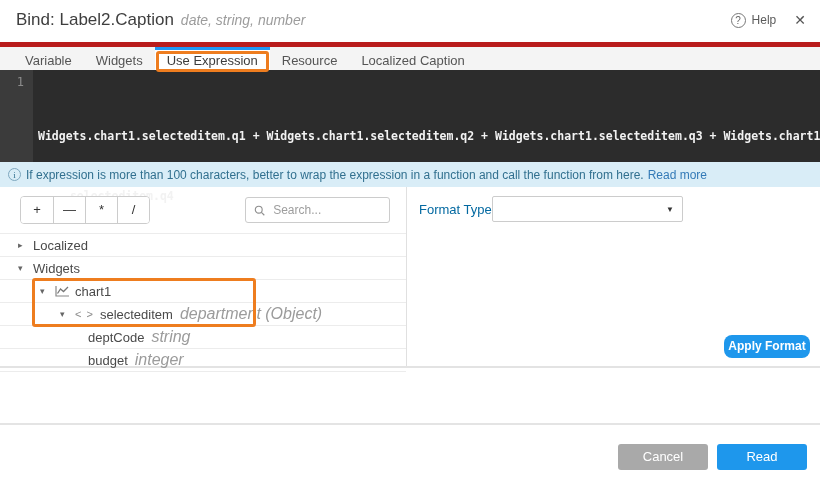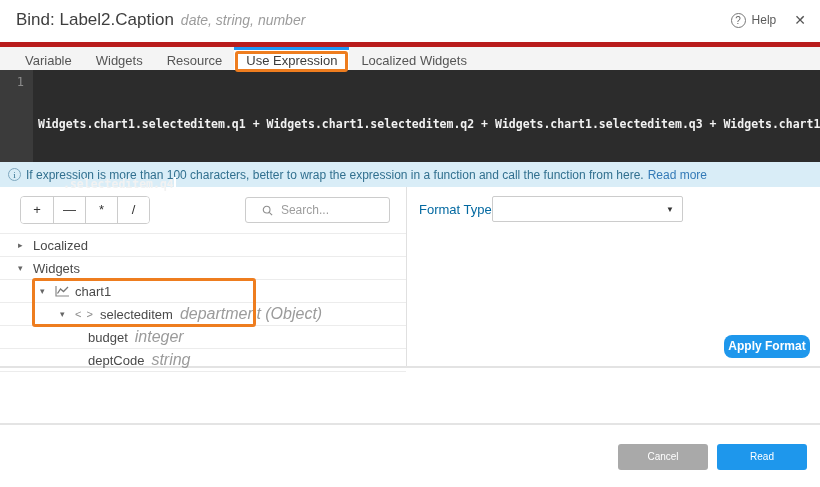--- a/index.html
+++ b/index.html
@@ -17,60 +17,60 @@
   
   .tabs { height: 28px; background: #f4f4f4; display: flex; padding-left: 13px; border-top: 5px solid #b91c1c; }
   .tab { padding: 0 12px; line-height: 28px; font-size: 13px; color: #555; position: relative; cursor: pointer; white-space: nowrap; }
   .tab.active { background: #fff; color: #3c3c3c; }
   .bluebar { position: absolute; top: 0; left: 0; right: 0; height: 3px; background: #2196f3; }
   .tab-annot { position: absolute; left: 1px; right: 1px; top: 4px; bottom: -2px; border: 3px solid #ee7d1f; border-radius: 3px; z-index: 3; pointer-events: none; }
 
   
   .editor { height: 92px; background: #2c2c2c; position: relative; }
   .gutter { position: absolute; left: 0; top: 0; bottom: 0; width: 33px; background: #3b3b3b; color: #8b8b8b; font-family: "DejaVu Sans Mono", monospace; font-size: 12px; text-align: right; padding: 5px 9px 0 0; }
-  .code { margin-left: 38px; padding-top: 4px; font-family: "DejaVu Sans Mono", monospace; font-size: 11.5px; font-weight: bold; color: #f2f2f2; line-height: 20px; white-space: pre; }
+  .code { margin-left: 38px; padding-top: 16px; font-family: "DejaVu Sans Mono", monospace; font-size: 11.5px; font-weight: bold; color: #f2f2f2; line-height: 20px; white-space: pre; }
   .code-line2 { padding-left: 25px; }
   .caret-bar { display: inline-block; width: 2px; height: 12px; background: #fff; vertical-align: -1px; }
 
   
   .banner { height: 25px; background: #d9edf7; display: flex; align-items: center; font-size: 12px; color: #31708f; padding-left: 8px; }
   .info-circle { width: 13px; height: 13px; min-width: 13px; border: 1px solid #7fa8bf; border-radius: 50%; text-align: center; line-height: 12px; font-size: 9px; margin-right: 5px; font-family: "Liberation Serif", serif; }
   .read-more { color: #337ab7; margin-left: 4px; cursor: pointer; text-decoration: none; }
 
   
   .main { height: 181px; display: flex; border-bottom: 2px solid #e3e3e3; position: relative; }
   .left { width: 406px; position: relative; }
   .right { flex: 1; border-left: 1px solid #e0e0e0; position: relative; }
 
   .tools { height: 46px; display: flex; align-items: center; padding: 0 16px 0 20px; }
   .ops { display: flex; border: 1px solid #ccc; border-radius: 4px; overflow: hidden; background: #fff; }
   .op { width: 32px; height: 26px; line-height: 25px; text-align: center; font-size: 13px; color: #333; border-left: 1px solid #ccc; cursor: pointer; background: #fff; }
   .op:first-child { border-left: none; }
-  .searchbox { margin-left: auto; width: 145px; height: 26px; border: 1px solid #ccc; border-radius: 3px; display: flex; align-items: center; padding: 0 16px; background: #fff; }
+  .searchbox { margin-left: auto; width: 145px; height: 26px; border: 1px solid #ccc; border-radius: 3px; display: flex; align-items: center; padding: 0 8px; background: #fff; }
   .searchbox input { border: none; outline: none; width: 100%; font-size: 12px; color: #555; margin-left: 6px; font-family: "Liberation Sans", sans-serif; }
   .searchbox input::placeholder { color: #9d9d9d; }
 
   .tree { position: absolute; top: 46px; left: 0; right: 0; bottom: 0; border-top: 1px solid #ececec; }
   .trow { height: 23px; display: flex; align-items: center; border-bottom: 1px solid #ececec; font-size: 13px; color: #4a4a4a; cursor: pointer; }
   .lvl0 { padding-left: 18px; } .lvl1 { padding-left: 40px; } .lvl2 { padding-left: 60px; } .lvl3 { padding-left: 88px; }
   .tcaret { width: 15px; font-size: 9px; color: #666; }
   .chart-ico { margin-right: 5px; display: inline-flex; }
   .brackets { color: #8a8a8a; font-size: 11px; margin-right: 6px; letter-spacing: 1px; white-space: pre; }
   .ttype { font-style: italic; color: #9b9b9b; font-size: 16px; margin-left: 7px; }
   .tree-annot { position: absolute; left: 32px; top: 91px; width: 224px; height: 49px; border: 3px solid #ee7d1f; border-radius: 3px; z-index: 2; pointer-events: none; }
 
   .fmt-label { position: absolute; left: 12px; top: 15px; font-size: 13px; color: #0369a1; }
   .fmt-select { position: absolute; left: 85px; top: 9px; width: 191px; height: 26px; border: 1px solid #ccc; border-radius: 2px; background: #fff; cursor: pointer; }
   .fmt-arrow { position: absolute; right: 8px; top: 8px; font-size: 8px; color: #333; }
   .apply-btn { position: absolute; right: 10px; bottom: 8px; width: 86px; height: 23px; background: #1e97ec; color: #fff; font-size: 12px; font-weight: bold; text-align: center; line-height: 23px; border-radius: 8px; cursor: pointer; }
 
   
   .gap { height: 55px; }
   .footer { height: 62px; border-top: 2px solid #e4e4e4; position: relative; }
-  .btn { position: absolute; top: 19px; width: 90px; height: 26px; border-radius: 3px; color: #fff; font-size: 10px; text-align: center; line-height: 26px; cursor: pointer; }
+  .btn { position: absolute; top: 19px; width: 90px; height: 26px; border-radius: 3px; color: #fff; font-size: 13px; text-align: center; line-height: 26px; cursor: pointer; }
   .cancel-btn { right: 112px; background: #a9a9a9; }
   .bind-btn { right: 13px; background: #1e97ec; }
 </style>
 </head>
 <body>
 
 <div class="dialog">
 
   <div class="hdr">
     <div class="hdr-title">
@@ -79,27 +79,27 @@
     <div class="hdr-right">
       <span class="help-circle">?</span>
       <span>Help</span>
       <span class="close-x">✕</span>
     </div>
   </div>
 
   <div class="tabs">
     <div class="tab">Variable</div>
     <div class="tab">Widgets</div>
-    <div class="tab">Resource</div>
     <div class="tab active">
       <span class="bluebar"></span>
       <span>Use Expression</span>
       <span class="tab-annot"></span>
     </div>
-    <div class="tab">Localized Widgets</div>
+    <div class="tab">Resource</div>
+    <div class="tab">Localized Caption</div>
   </div>
 
   <div class="editor">
     <div class="gutter">
       <span>1</span>
     </div>
     <div class="code">
       <div class="code-line1">Widgets.chart1.selecteditem.q1 + Widgets.chart1.selecteditem.q2 + Widgets.chart1.selecteditem.q3 + Widgets.chart1</div>
       <div class="code-line2"><span>.selecteditem.q4</span><span class="caret-bar"></span></div>
     </div>
@@ -149,26 +149,26 @@
           </span>
           <span>chart1</span>
         </div>
         <div class="trow lvl2">
           <span class="tcaret">▾</span>
           <span class="brackets">&lt; &gt;</span>
           <span>selecteditem</span>
           <span class="ttype">department (Object)</span>
         </div>
         <div class="trow lvl3">
+          <span>deptCode</span>
+          <span class="ttype">string</span>
+        </div>
+        <div class="trow lvl3">
           <span>budget</span>
           <span class="ttype">integer</span>
-        </div>
-        <div class="trow lvl3">
-          <span>deptCode</span>
-          <span class="ttype">string</span>
         </div>
       </div>
       <div class="tree-annot"></div>
     </div>
 
     <div class="right">
       <div class="fmt-label">Format Type</div>
       <div class="fmt-select">
         <span class="fmt-arrow">▼</span>
       </div>

